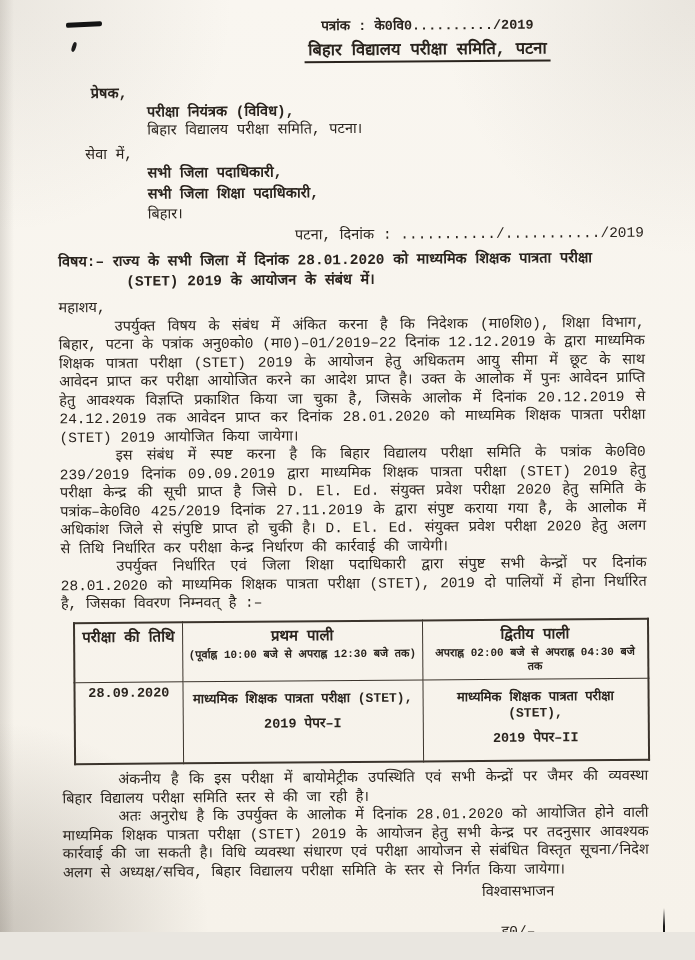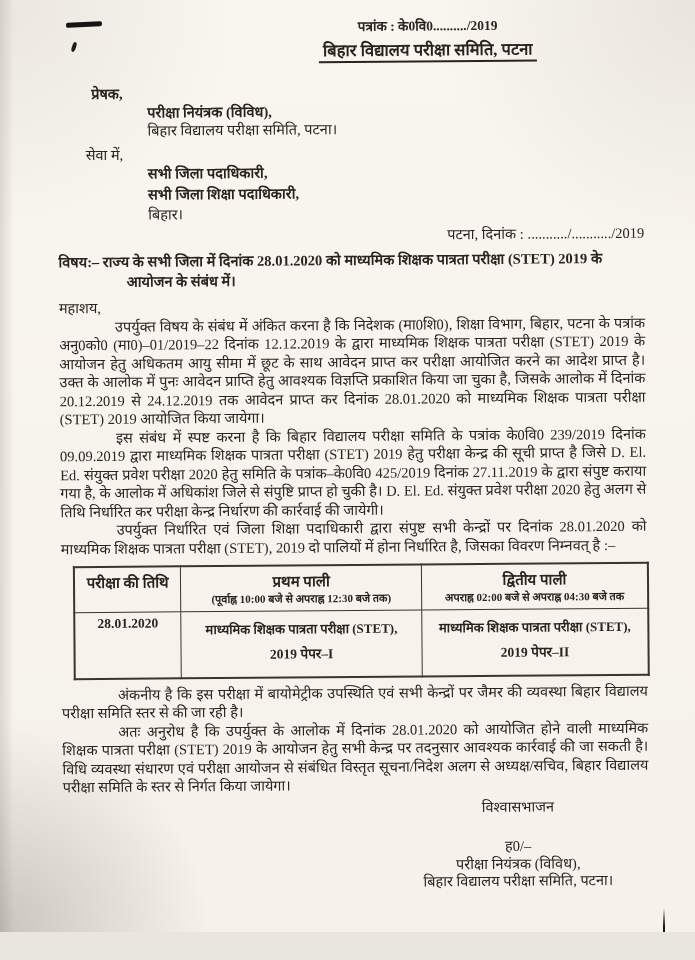--- a/index.html
+++ b/index.html
@@ -7,21 +7,21 @@
     position:relative;
     width:695px;height:932px;
     margin:0 auto;
     overflow:hidden;
     background:
       radial-gradient(circle at 0% 100%, rgba(110,102,92,0.32), rgba(110,102,92,0) 18%),
       radial-gradient(circle at 100% 0%, rgba(160,152,140,0.18), rgba(160,152,140,0) 22%),
       radial-gradient(circle at 0% 0%, rgba(150,142,130,0.15), rgba(150,142,130,0) 20%),
       linear-gradient(to right, rgba(100,92,82,0.18), rgba(100,92,82,0) 2%),
       linear-gradient(#f9f6f0,#f6f2ea);
-    font-family:Liberation Serif, serif;
+    font-family:Liberation Mono, monospace;
     color:#2a241e;
   }
   .content{
     position:absolute;left:60px;top:14px;width:586px;
     transform:rotate(-0.45deg);
     transform-origin:50% 50%;
     font-size:14.5px;line-height:18.5px;font-weight:bold;
   }
   .head{padding-left:156px;text-align:center;}
   .ref{font-size:13.5px;margin-top:4px;}
@@ -119,21 +119,21 @@
         <th class="col-s1">
           <div class="th-title">प्रथम पाली</div>
           <div class="th-sub">(पूर्वाह्न 10:00 बजे से अपराह्न 12:30 बजे तक)</div>
         </th>
         <th class="col-s2">
           <div class="th-title">द्वितीय पाली</div>
           <div class="th-sub">अपराह्न 02:00 बजे से अपराह्न 04:30 बजे तक</div>
         </th>
       </tr>
       <tr>
-        <td class="cell-date">28.01.2020</td>
+        <td class="cell-date">28.09.2020</td>
         <td>
           <div class="cell-exam">माध्यमिक शिक्षक पात्रता परीक्षा (STET),</div>
           <div class="cell-paper">2019 पेपर–I</div>
         </td>
         <td>
           <div class="cell-exam">माध्यमिक शिक्षक पात्रता परीक्षा (STET),</div>
           <div class="cell-paper">2019 पेपर–II</div>
         </td>
       </tr>
     </tbody>

